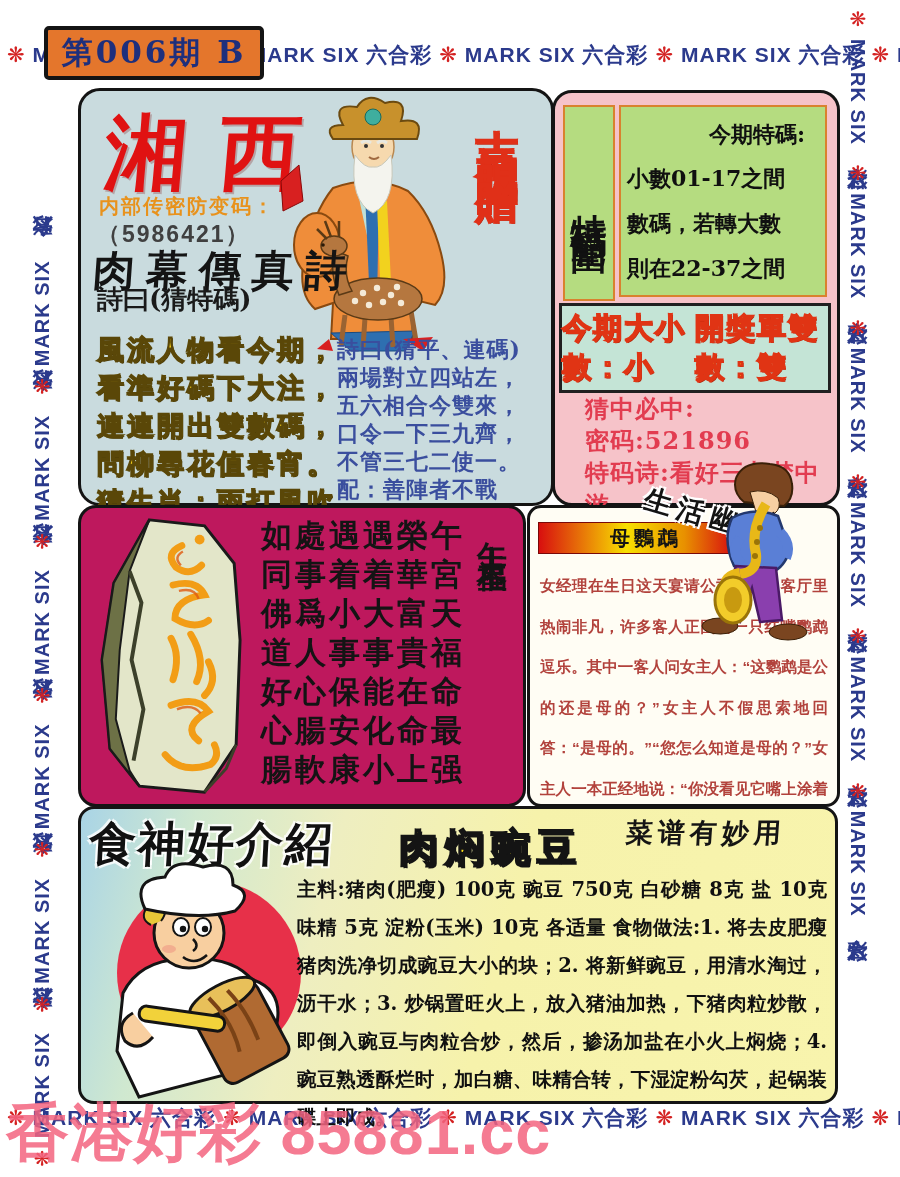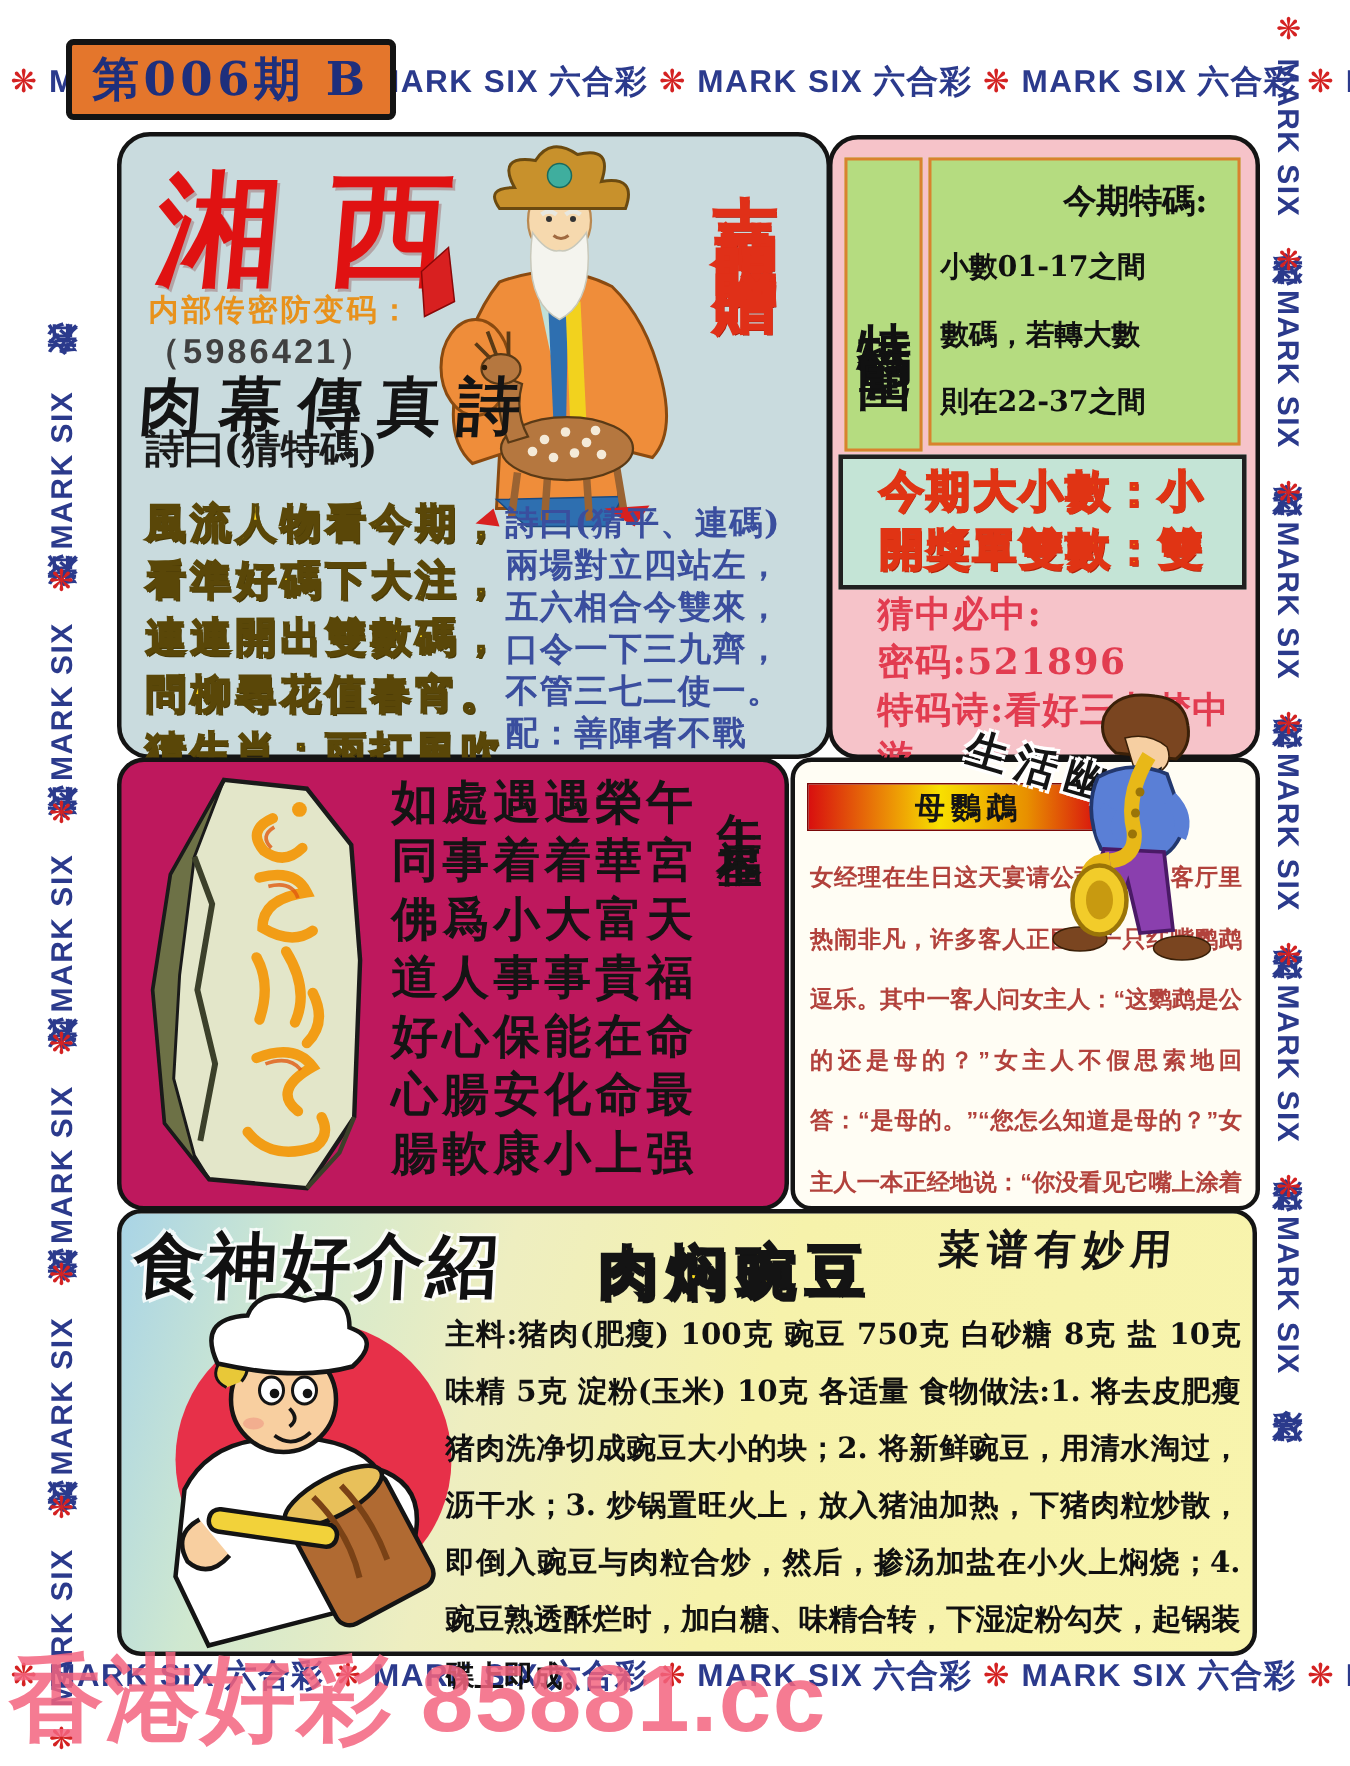--- a/index.html
+++ b/index.html
@@ -46,23 +46,23 @@
   .panelTR{position:absolute;left:552px;top:90px;width:282px;height:410px;background:#f6c3c9;
            border:3px solid #141414;border-radius:20px;z-index:2;}
   .greenlabel{position:absolute;left:8px;top:12px;width:48px;height:192px;background:#b5dc80;
               border:2px solid #d9822e;display:flex;align-items:center;justify-content:center;}
   .greenlabel div{writing-mode:vertical-rl;text-orientation:upright;font-size:36px;font-weight:900;
                   color:#111;letter-spacing:9px;font-family:"DejaVu Serif",serif;}
   .greentext{position:absolute;left:64px;top:12px;width:208px;height:192px;background:#b5dc80;
              border:2px solid #d9822e;box-sizing:border-box;padding:5px 6px;}
   .greentext .l1{text-align:right;padding-right:14px;font-size:22px;font-weight:bold;line-height:44px;
                  font-family:"DejaVu Serif",serif;color:#101010;}
-  .greentext .l{font-size:19px;font-weight:bold;line-height:45px;font-family:"DejaVu Serif",serif;color:#101010;}
+  .greentext .l{font-size:22px;font-weight:bold;line-height:45px;font-family:"DejaVu Serif",serif;color:#101010;}
   .tealbox{position:absolute;left:4px;top:210px;width:266px;height:84px;background:#c4e4d6;
-           border:3px solid #202020;display:flex;flex-direction:column;align-items:center;justify-content:center;}
+           border:3px solid #202020;display:flex;flex-direction:row;align-items:center;justify-content:center;}
   .tealbox div{font-size:29px;font-weight:900;color:#ffe31c;-webkit-text-stroke:1.6px #e03414;
                letter-spacing:2px;line-height:39px;text-shadow:1px 1px 0 #b02008;}
   .hitblock{position:absolute;left:10px;top:300px;color:#e23c50;font-weight:bold;margin-left:20px;}
   .hitblock div{font-size:24px;line-height:32px;letter-spacing:1px;font-family:"DejaVu Serif",serif;}
 
   
   .panelML{position:absolute;left:78px;top:505px;width:442px;height:296px;background:#be185d;
            border:3px solid #141414;border-radius:18px;z-index:2;}
   .stone{position:absolute;left:6px;top:4px;width:172px;height:288px;}
   .grid{position:absolute;left:180px;top:8px;}

